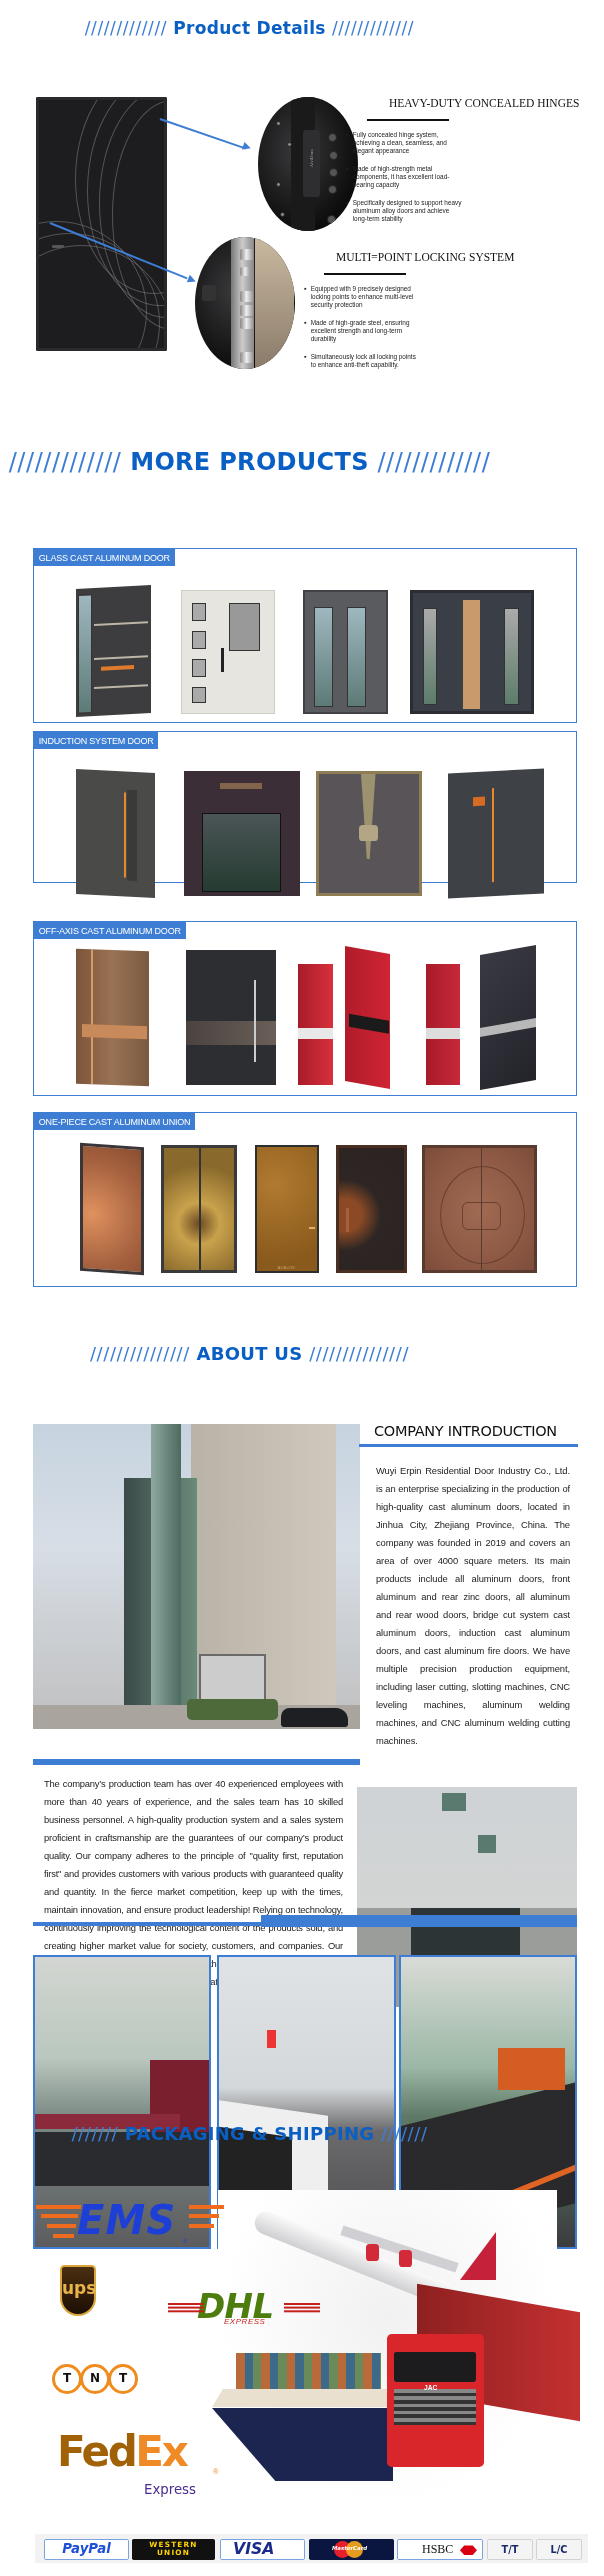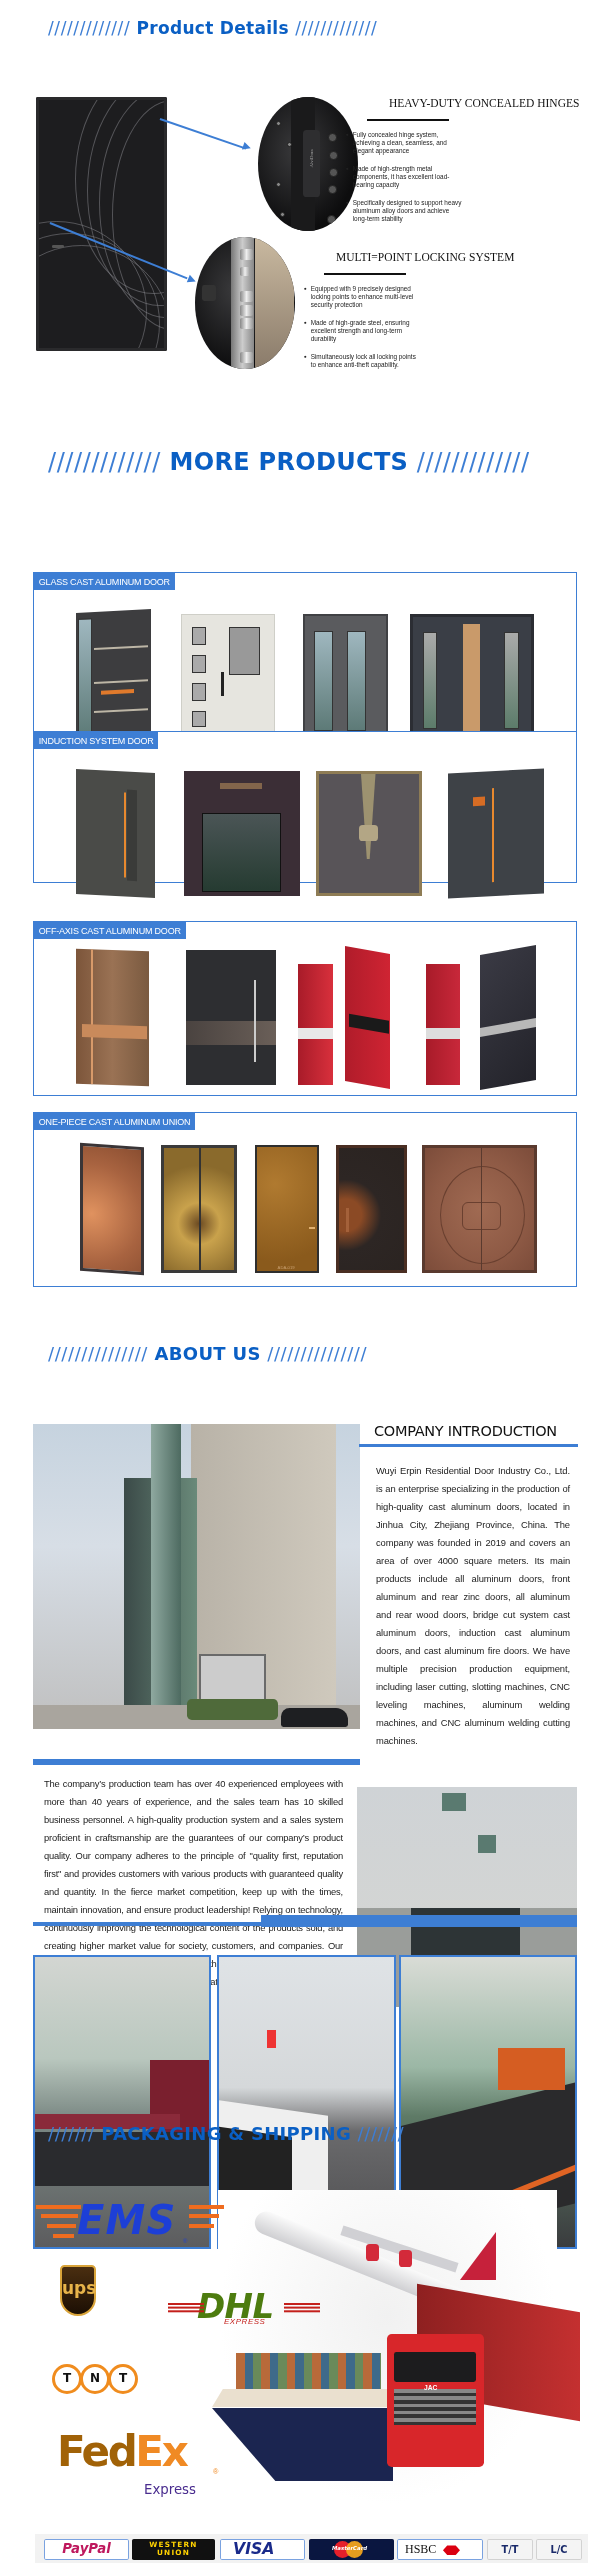--- a/index.html
+++ b/index.html
@@ -1,18 +1,18 @@
 <!DOCTYPE html>
 <html style="font-size:9.7px"><head>
 <meta charset="utf-8">
 <style>
   * { box-sizing: border-box; margin: 0; padding: 0; }
   body { width: 605px; height: 2576px; background: #ffffff; font-family: "Liberation Sans", sans-serif; position: relative; overflow: hidden; color: #111; }
   .abs { position: absolute; }
-  .sec-title { position: absolute; left: 0; width: 499px; color: #0a5fc4; font-weight: bold; font-family: "DejaVu Sans", sans-serif; letter-spacing: 0.3px; white-space: nowrap; margin-left: 48px; }
+  .sec-title { position: absolute; left: 0; width: 499px; text-align: center; color: #0a5fc4; font-weight: bold; font-family: "DejaVu Sans", sans-serif; letter-spacing: 0.3px; white-space: nowrap; }
   .sec-title .slashes { font-weight: normal; color: #3d7ed4; letter-spacing: 0.6px; }
 
   
   .door-main { position: absolute; left: 36px; top: 97px; width: 131px; height: 254px; background: #1d1d1f; border: 3.6px solid #2a2a2c; border-radius: 1.2px; overflow: hidden; }
   .door-main .wave { position: absolute; border: 1.8px solid rgba(140,140,145,0.5); border-radius: 50%; }
   .door-main .handle { position: absolute; left: 13.3px; top: 145px; width: 12px; height: 3px; background: #555; border-radius: 1.2px; }
   .circle { position: absolute; border-radius: 50%; background: radial-gradient(ellipse at 40% 40%, #3a3a3c, #0d0d0e 70%); overflow: hidden; }
   .circle .bar { position: absolute; background: #262628; }
   .circle .bolt { position: absolute; border-radius: 50%; background: #555; border: 1.2px solid #222; }
   .circle .pin { position: absolute; background: linear-gradient(90deg,#888,#eee,#999); border-radius: 1.8px; }
@@ -119,21 +119,21 @@
   <li>Made of high-grade steel, ensuring excellent strength and long-term durability</li>
   <li>Simultaneously lock all locking points to enhance anti-theft capability.</li>
 </ul>
 
 <div class="sec-title" style="top:448px;font-size:24px;">
   <span class="slashes">/////////////</span>
   <span>MORE PRODUCTS</span>
   <span class="slashes">/////////////</span>
 </div>
 
-<div class="cat-box" style="top:572px;height:175px;padding-left:21px;">
+<div class="cat-box" style="top:548px;height:175px;padding-left:21px;">
   <div class="cat-label">GLASS CAST ALUMINUM DOOR</div>
   <div class="door" style="left:42px;top:38px;width:75px;height:128px;background:#3d3d3f;transform:skewY(-3deg);">
     <div class="glass" style="left:2.4px;top:6px;width:13.3px;height:119px;"></div>
     <div class="hline" style="left:18px;top:36px;width:54px;"></div>
     <div class="hline" style="left:18px;top:70px;width:54px;"></div>
     <div class="hline" style="left:18px;top:99px;width:54px;"></div>
     <div class="strip" style="left:25.4px;top:79px;width:33px;height:3.6px;background:#e07a2c;"></div>
   </div>
   <div class="door" style="left:147px;top:41px;width:94px;height:124px;background:#e6e5df;border:1.8px solid #cfcfc8;">
     <div class="glass" style="left:9.7px;top:12px;width:14.5px;height:18px;background:#aaa;"></div>
@@ -320,36 +320,36 @@
 <div class="tnt-ring" style="left:80px;top:2364px;">N</div>
 <div class="tnt-ring" style="left:108px;top:2364px;">T</div>
 
 <div class="logo-fedex" style="left:57px;top:2427px;">
   <span style="color:#a16207;">Fed</span><span style="color:#f08a24;">Ex</span>
 </div>
 <div class="abs" style="left:213px;top:2467px;color:#f08a24;font-size:7.3px;">®</div>
 <div class="fedex-express" style="left:144px;top:2482px;">Express</div>
 
 <div class="pay-strip"></div>
-<div class="pay-item" style="left:44px;width:85px;background:#fff;border:1.2px solid #7aa2e0;color:#be185d;font-style:italic;font-size:13.3px;line-height:18px;">
+<div class="pay-item" style="left:44px;width:85px;background:#fff;border:1.2px solid #7aa2e0;color:#1d4ed8;font-style:italic;font-size:13.3px;line-height:18px;">
   <span>PayPal</span>
 </div>
 <div class="pay-item" style="left:132px;width:83px;background:#111;color:#ffd200;font-size:7.3px;line-height:8.5px;padding-top:1.8px;letter-spacing:1.2px;">
   <div>WESTERN</div>
   <div>UNION</div>
 </div>
 <div class="pay-item" style="left:220px;width:85px;background:#fff;border:1.2px solid #7aa2e0;color:#1a2a8a;font-style:italic;font-size:15.7px;line-height:18px;text-align:left;padding-left:12px;">
   <span>VISA</span>
 </div>
 <div class="pay-item" style="left:309px;width:85px;background:#0a1640;">
   <div style="position:absolute;left:25.4px;top:1.8px;width:17px;height:17px;border-radius:50%;background:#e6202b;"></div>
   <div style="position:absolute;left:37px;top:1.8px;width:17px;height:17px;border-radius:50%;background:#f7a81c;opacity:.92;"></div>
   <span style="position:absolute;left:23px;top:6px;color:#fff;font-size:5.4px;font-style:italic;">MasterCard</span>
 </div>
-<div class="pay-item" style="left:397px;width:86px;background:#fff;border:1.2px solid #7aa2e0;color:#111;font-family:'Liberation Serif',serif;font-weight:normal;font-size:12px;line-height:18px;text-align:left;padding-left:7px;">
+<div class="pay-item" style="left:397px;width:86px;background:#fff;border:1.2px solid #7aa2e0;color:#111;font-family:'Liberation Serif',serif;font-weight:normal;font-size:12px;line-height:18px;text-align:left;padding-left:24px;">
   <span>HSBC</span>
   <span style="display:inline-block;width:17px;height:9.7px;background:#db0011;clip-path:polygon(25% 0,75% 0,100% 50%,75% 100%,25% 100%,0 50%);vertical-align:middle;margin-left:3.6px;"></span>
 </div>
 <div class="pay-item" style="left:487px;width:46px;background:#f4f4f4;border:0.6px solid #d2d2d2;color:#1a2a6a;font-size:9.7px;line-height:19.4px;">
   <span>T/T</span>
 </div>
 <div class="pay-item" style="left:536px;width:46px;background:#f4f4f4;border:0.6px solid #d2d2d2;color:#1a2a6a;font-size:9.7px;line-height:19.4px;">
   <span>L/C</span>
 </div>
 

